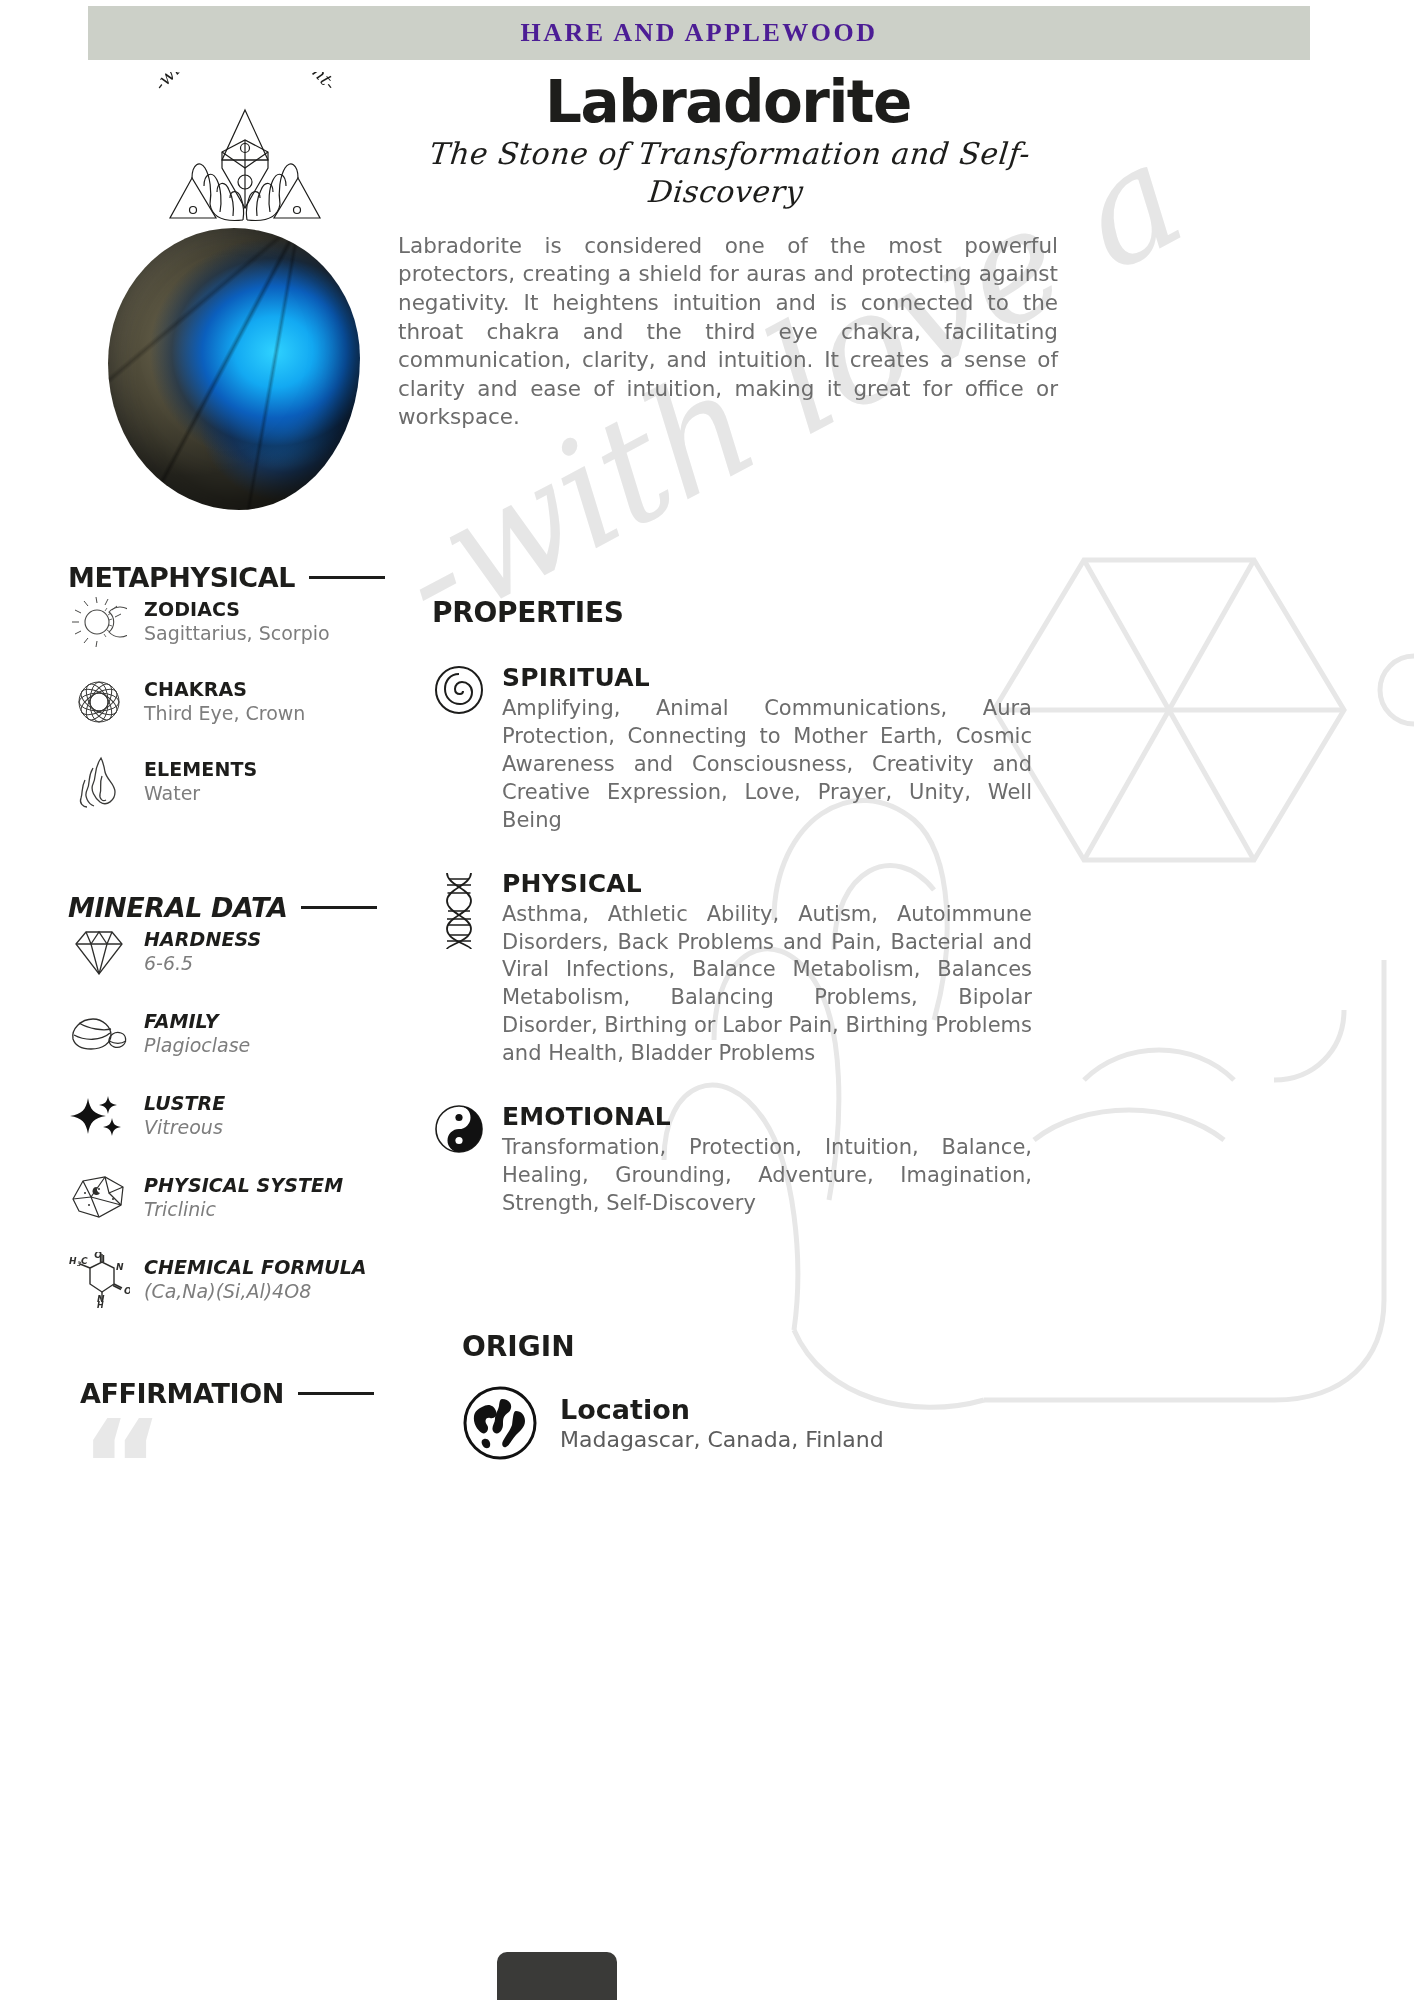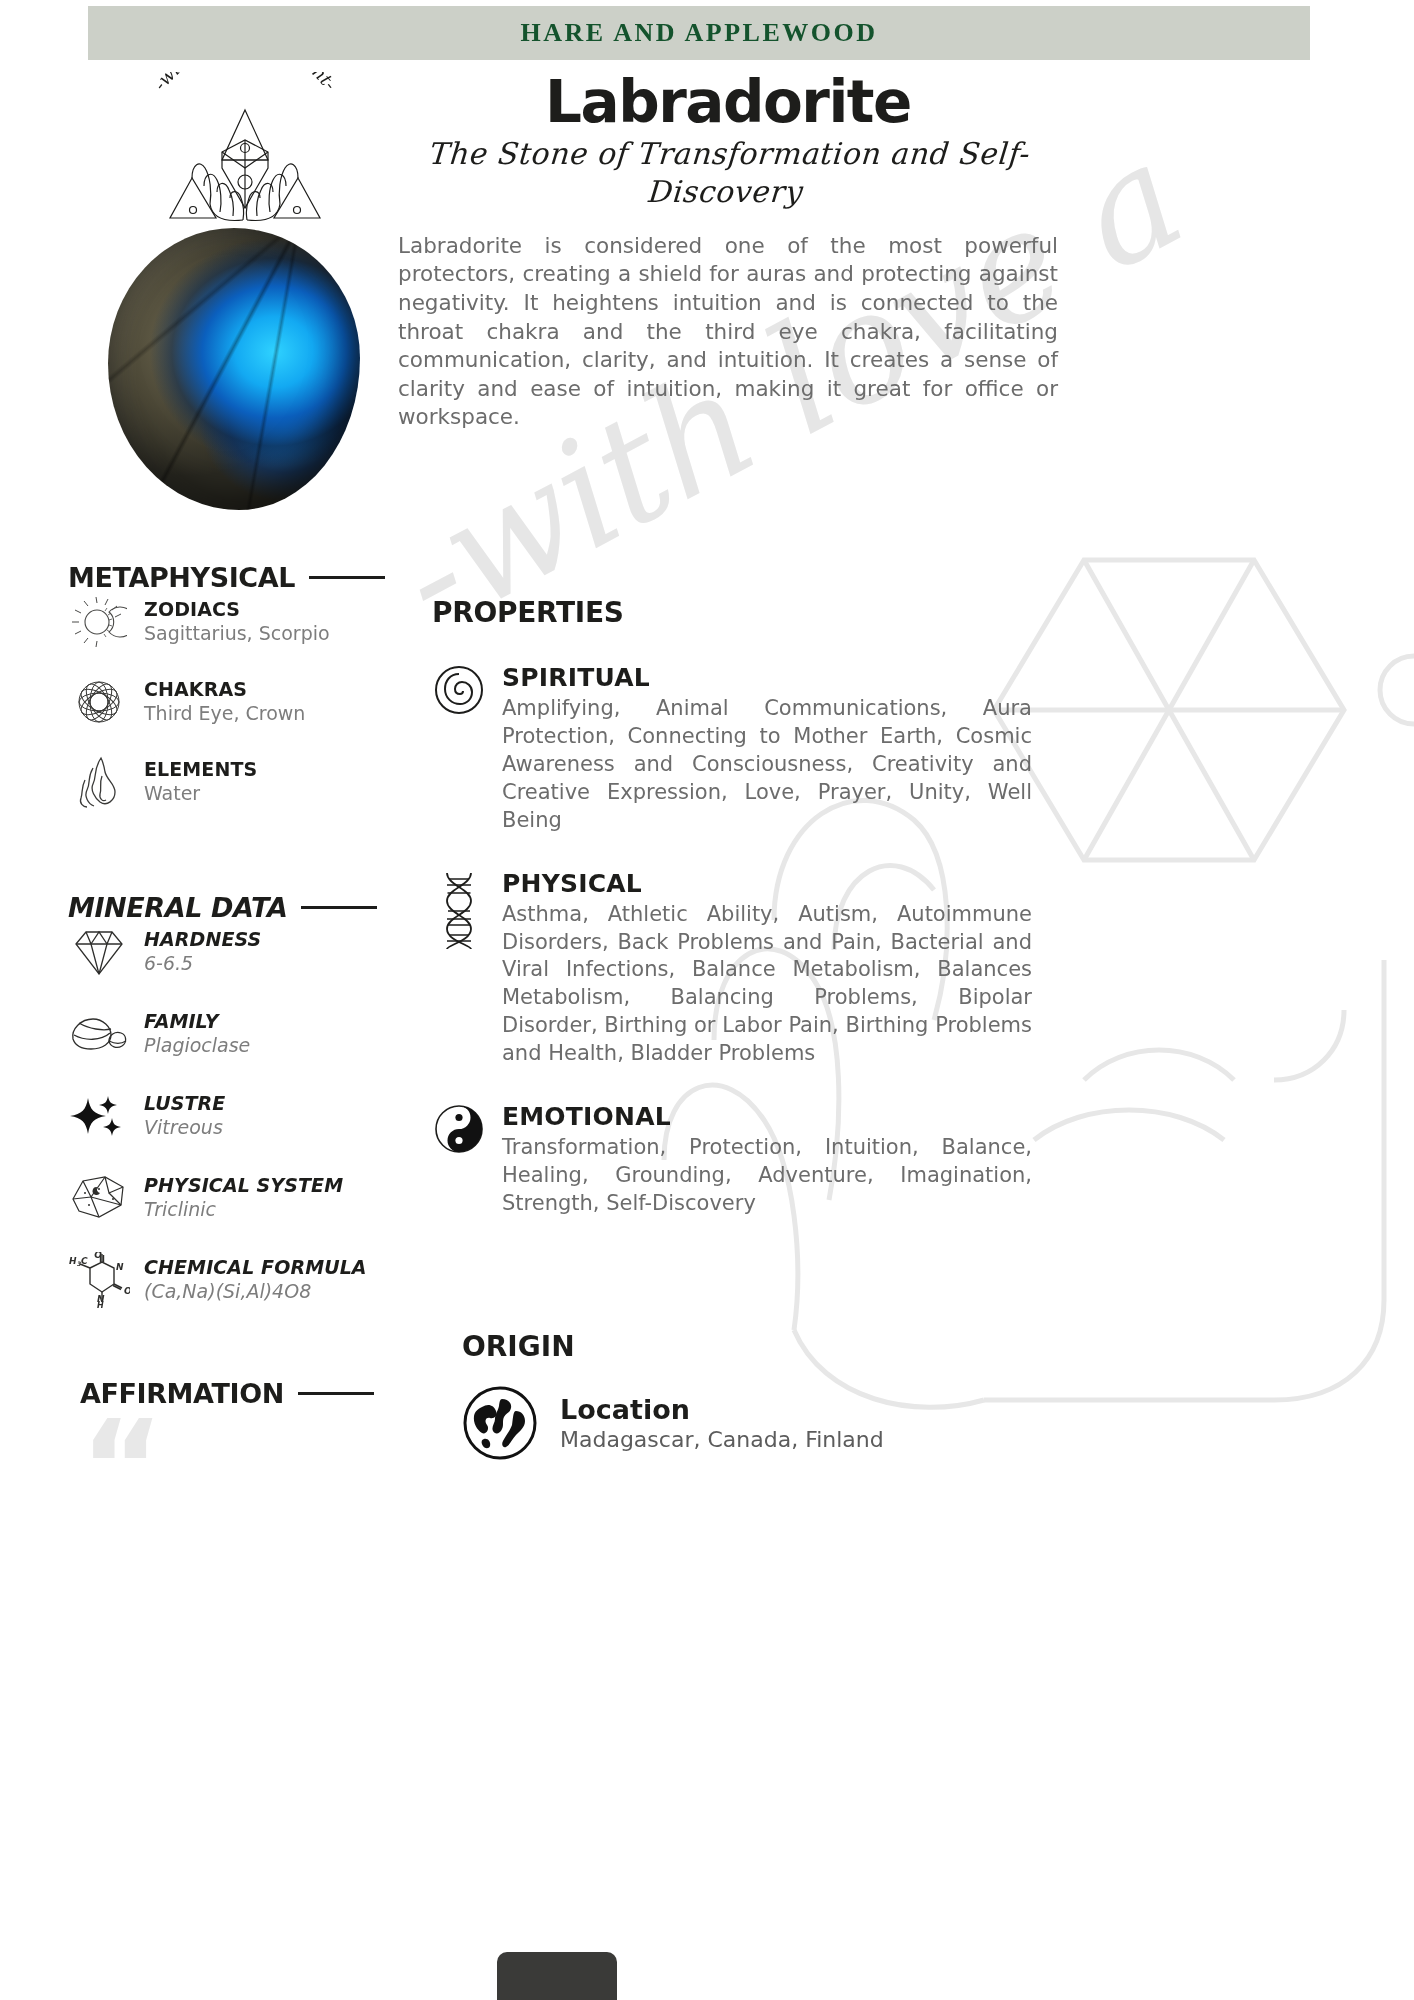--- a/index.html
+++ b/index.html
@@ -57,21 +57,21 @@
     display: flex;
     align-items: center;
     justify-content: center;
     z-index: 5;
   }
   .brandbar-title {
     font-family: "Liberation Serif", serif;
     font-weight: bold;
     font-size: 26px;
     letter-spacing: 2.5px;
-    color: #14532d;
+    color: #4c1d95;
   }
 
   
   .logo {
     position: absolute;
     left: 130px;
     top: 72px;
     width: 230px;
     height: 140px;
     z-index: 4;

